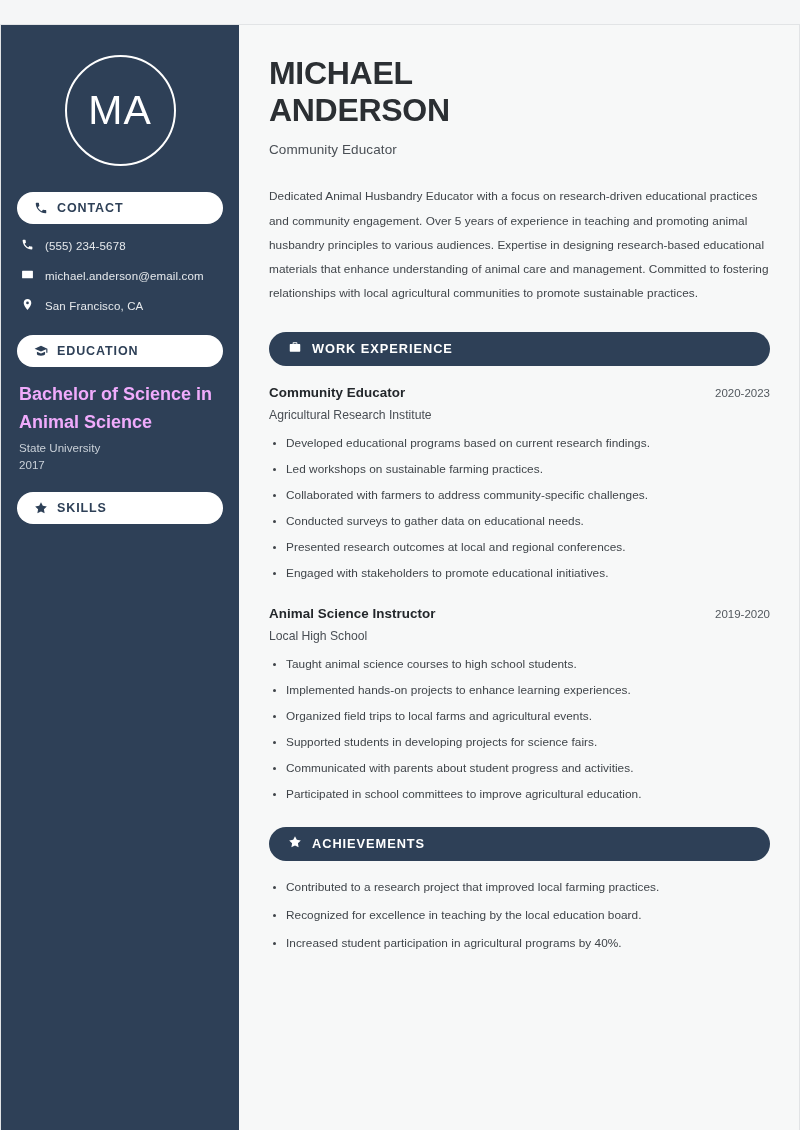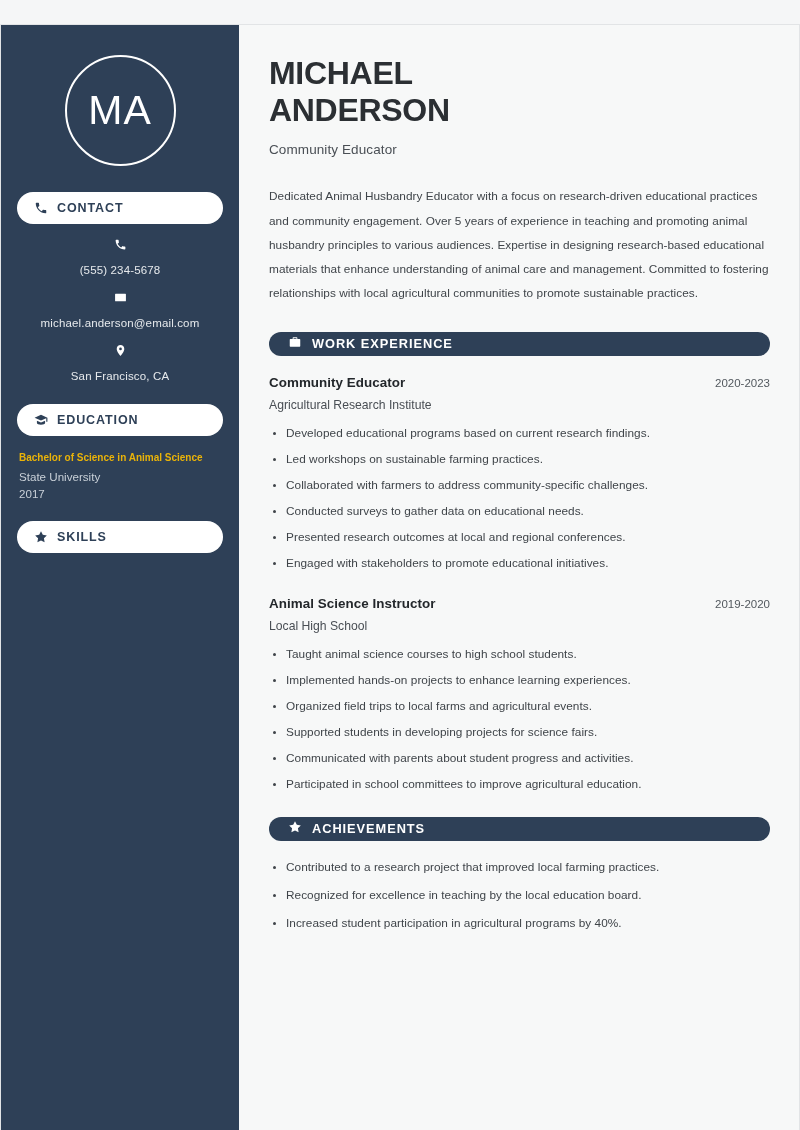--- a/index.html
+++ b/index.html
@@ -70,35 +70,34 @@
   }
   .pill svg { display: block; }
   .pill .ico { width: 14px; height: 14px; fill: #2e4057; flex: 0 0 14px; }
 
   .contact-row {
     display: flex;
     align-items: center;
     gap: 11px;
     padding: 0 4px;
     margin-bottom: 15px;
-    flex-direction: column;
   }
   .contact-row .ico { width: 13px; height: 13px; fill: #ffffff; flex: 0 0 13px; }
   .contact-row span {
     font-size: 11.5px;
     color: #e6e9ec;
     letter-spacing: 0.15px;
   }
 
   .side-block { margin-top: 12px; }
 
   .edu-degree {
-    font-size: 10px;
-    font-weight: bold;
-    color: #eab308;
+    font-size: 18px;
+    font-weight: bold;
+    color: #f0abfc;
     line-height: 1.55;
     padding: 0 2px;
   }
   .edu-school {
     font-size: 11.6px;
     color: #c9d0d8;
     padding: 0 2px;
     margin-top: 4px;
   }
   .edu-year {
@@ -157,21 +156,21 @@
     font-size: 11.8px;
     line-height: 2.06;
     color: #3f4449;
     margin-top: 27px;
     letter-spacing: 0.05px;
   }
 
   .section-bar {
     background: #2e4057;
     border-radius: 20px;
-    height: 24px;
+    height: 34px;
     display: flex;
     align-items: center;
     gap: 10px;
     padding: 0 19px;
     margin-top: 26px;
     margin-bottom: 19px;
   }
   .section-bar .ico { width: 14px; height: 14px; fill: #ffffff; flex: 0 0 14px; }
   .section-bar .bar-label {
     color: #ffffff;

